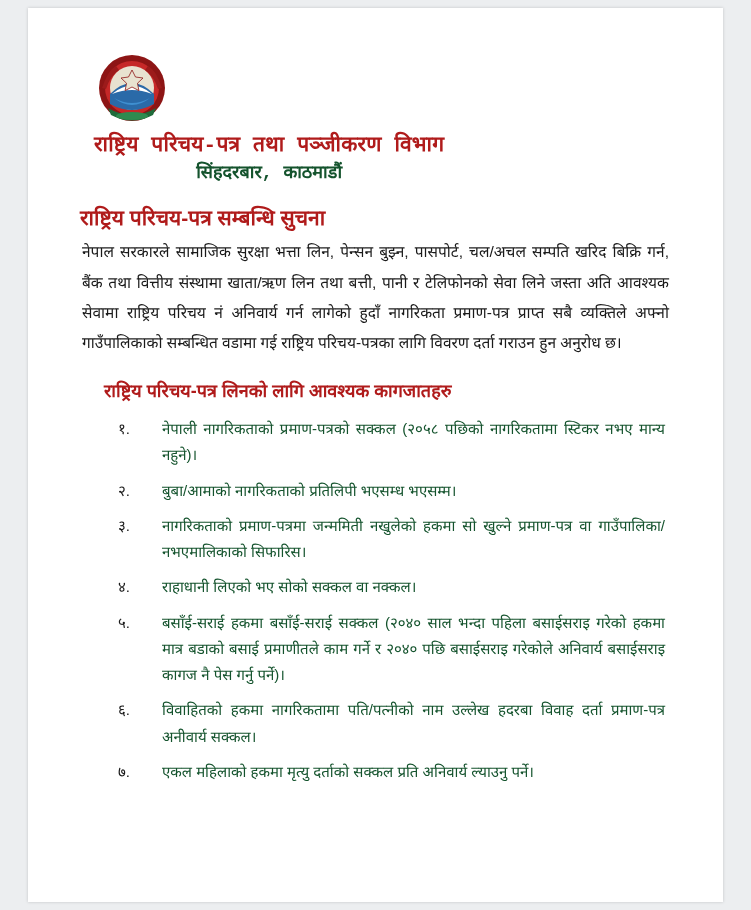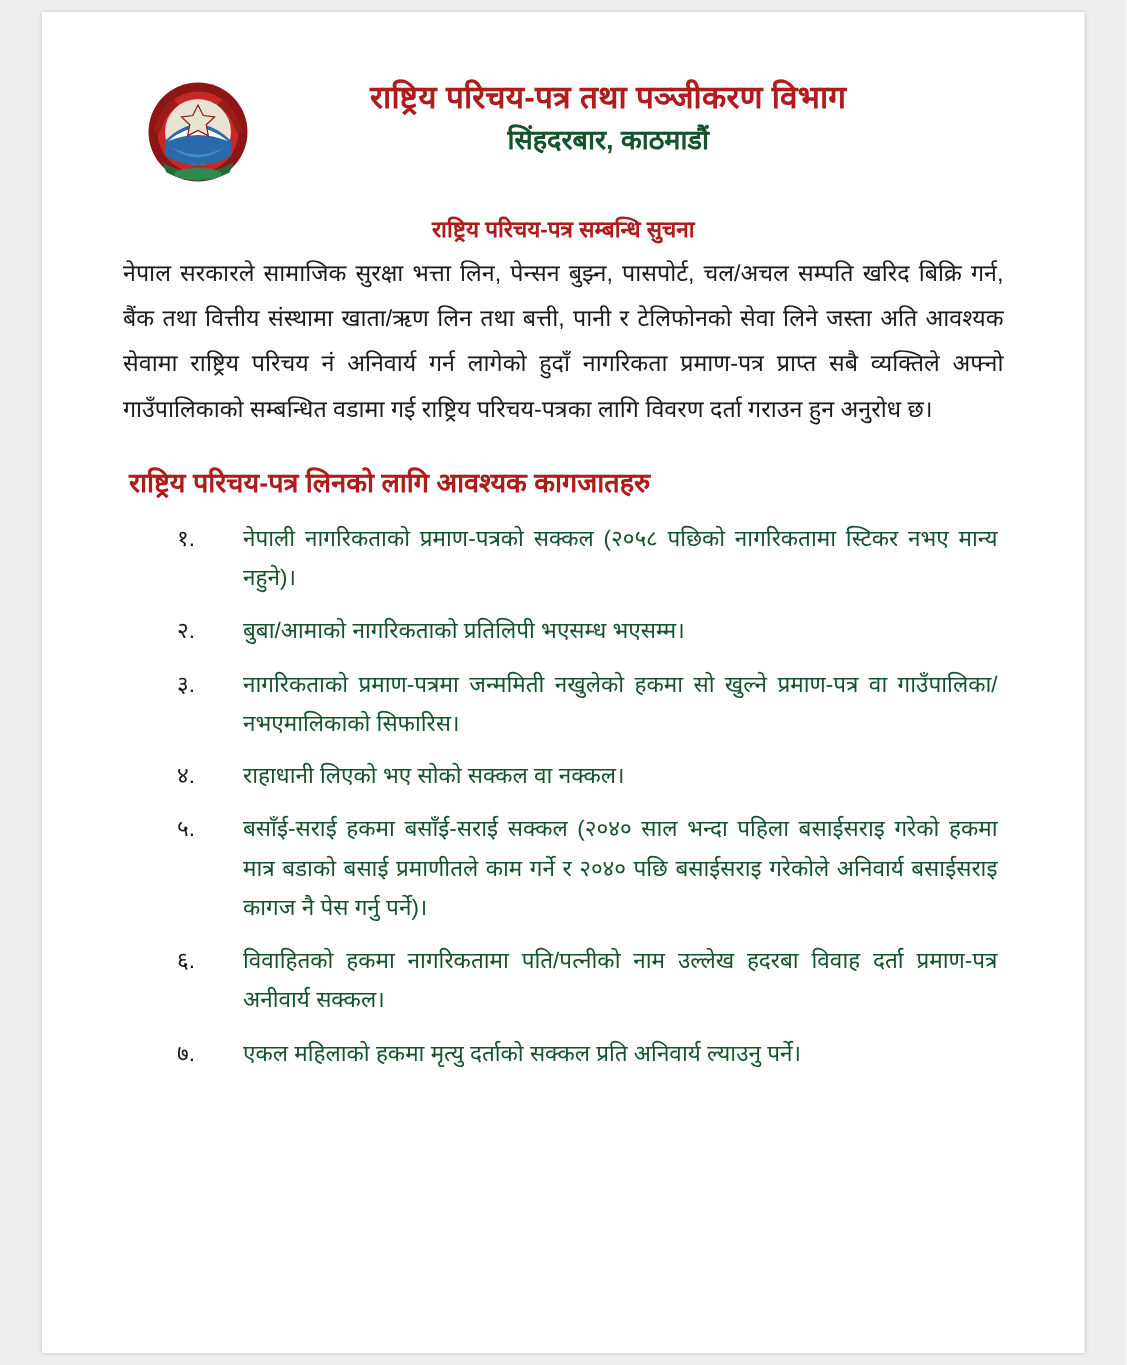--- a/index.html
+++ b/index.html
@@ -21,24 +21,25 @@
     height: 894px;
     background: #ffffff;
     box-shadow: 0 0 3px rgba(0,0,0,0.18);
   }
   .inner {
     padding: 38px 52px 0 52px;
   }
   
   .header {
     display: flex;
-    flex-direction: row;
+    flex-direction: column;
     align-items: flex-start;
     justify-content: space-between;
     padding-left: 14px;
+    font-family: Liberation Mono, monospace;
   }
   .emblem {
     width: 76px;
     height: 76px;
     position: relative;
     flex: 0 0 auto;
     margin-top: 4px;
   }
   .emblem svg { display: block; }
   .header-text {
@@ -54,40 +55,39 @@
     letter-spacing: 0.2px;
     line-height: 1.35;
   }
   .org-line2 {
     color: #14532d;
     font-weight: bold;
     font-size: 18px;
     line-height: 1.5;
   }
   .doc-title {
-    text-align: center;
     color: #b01b1b;
     font-weight: bold;
-    font-size: 15px;
+    font-size: 21px;
     margin-top: 16px;
     margin-bottom: 6px;
   }
   
   .intro {
     font-size: 15.5px;
     line-height: 1.95;
     color: #1a1a1a;
     text-align: justify;
     text-justify: inter-word;
     padding: 0 2px;
   }
   
   .section-title {
     margin-top: 20px;
-    margin-left: 6px;
+    margin-left: 24px;
     font-size: 18px;
     font-weight: bold;
     color: #b01b1b;
   }
   
   .req-list {
     margin-top: 14px;
     margin-left: 30px;
     margin-right: 6px;
   }

